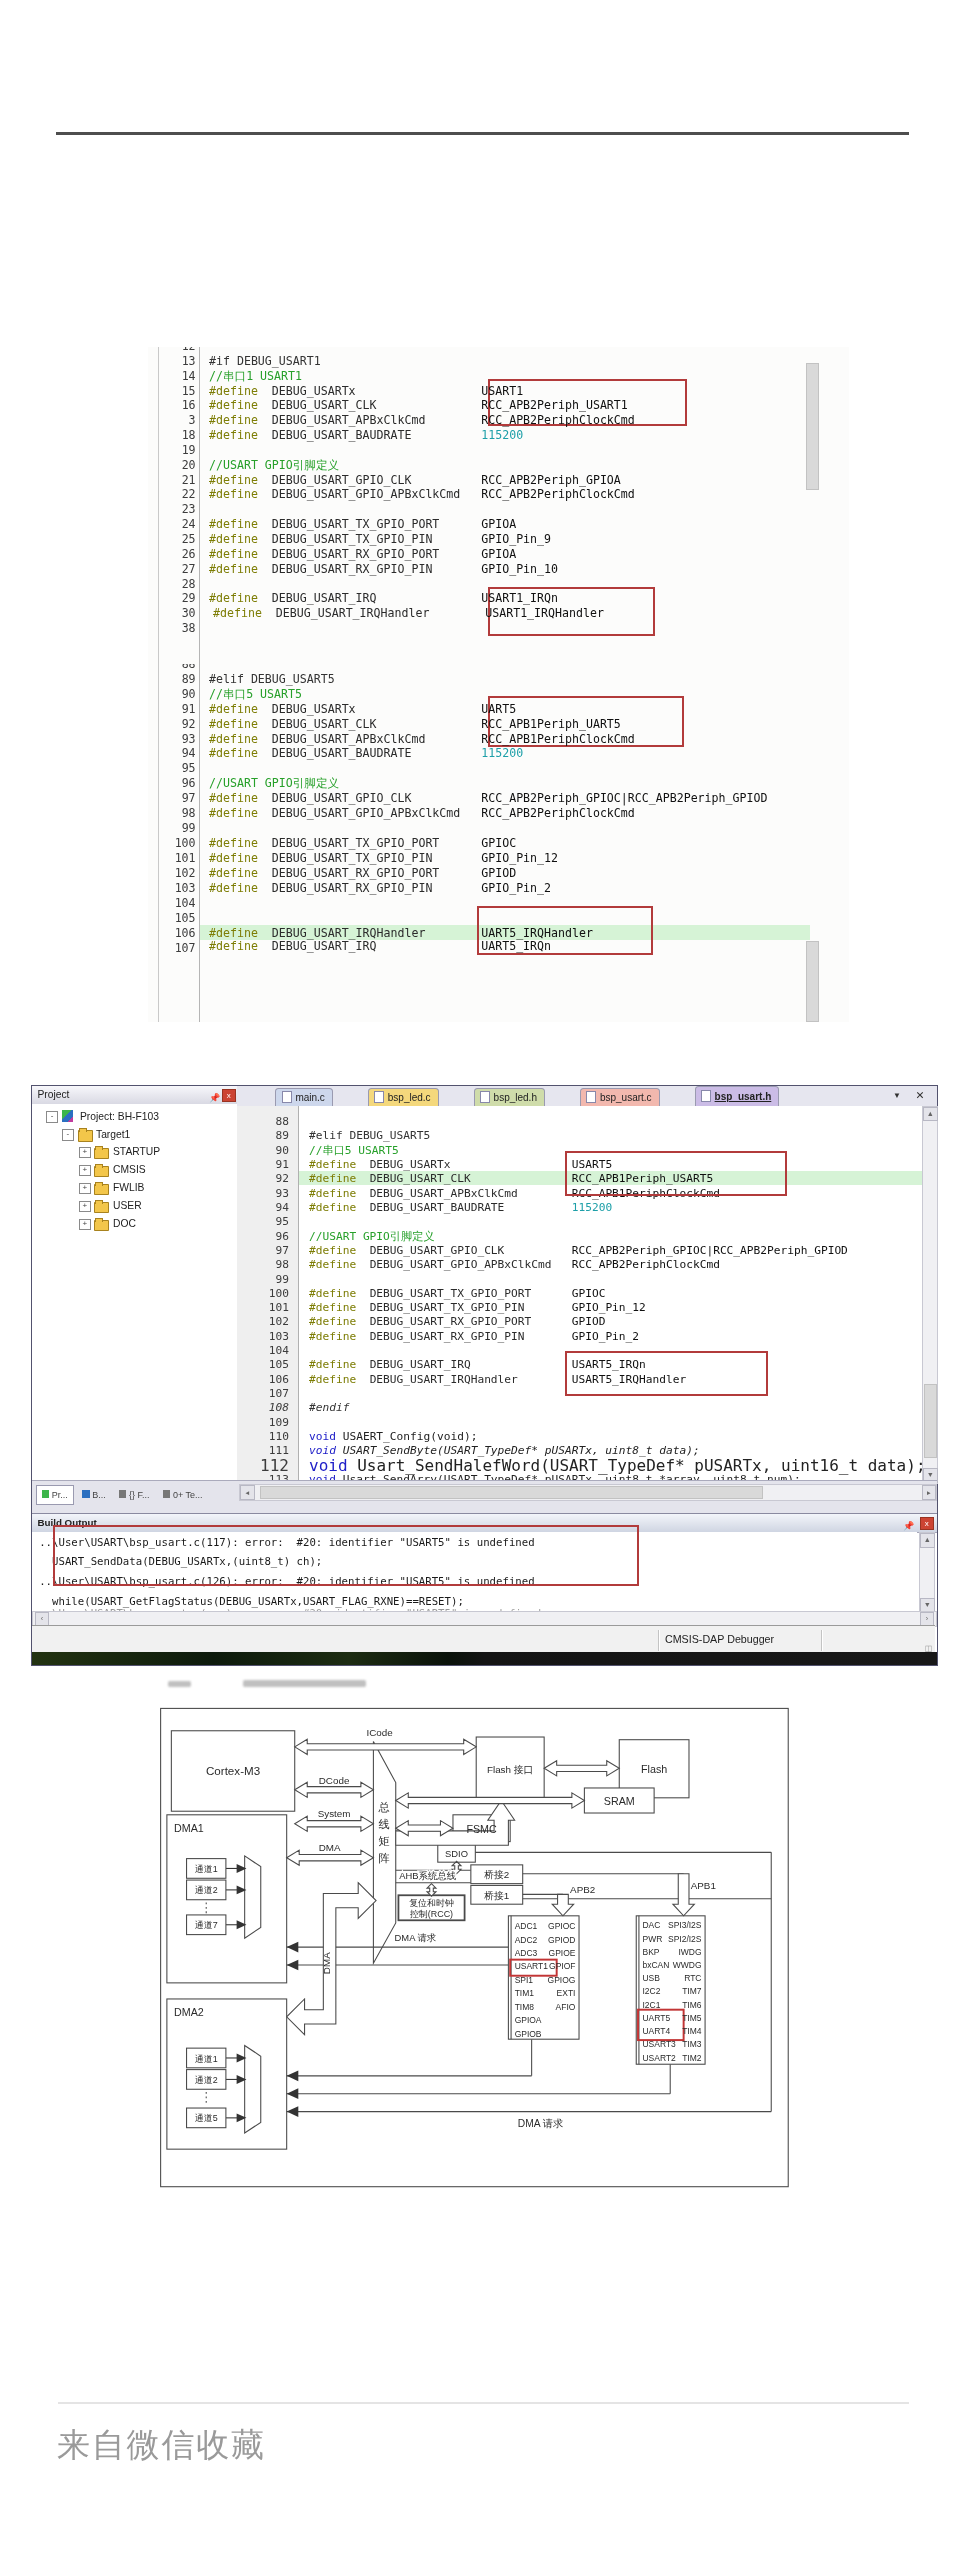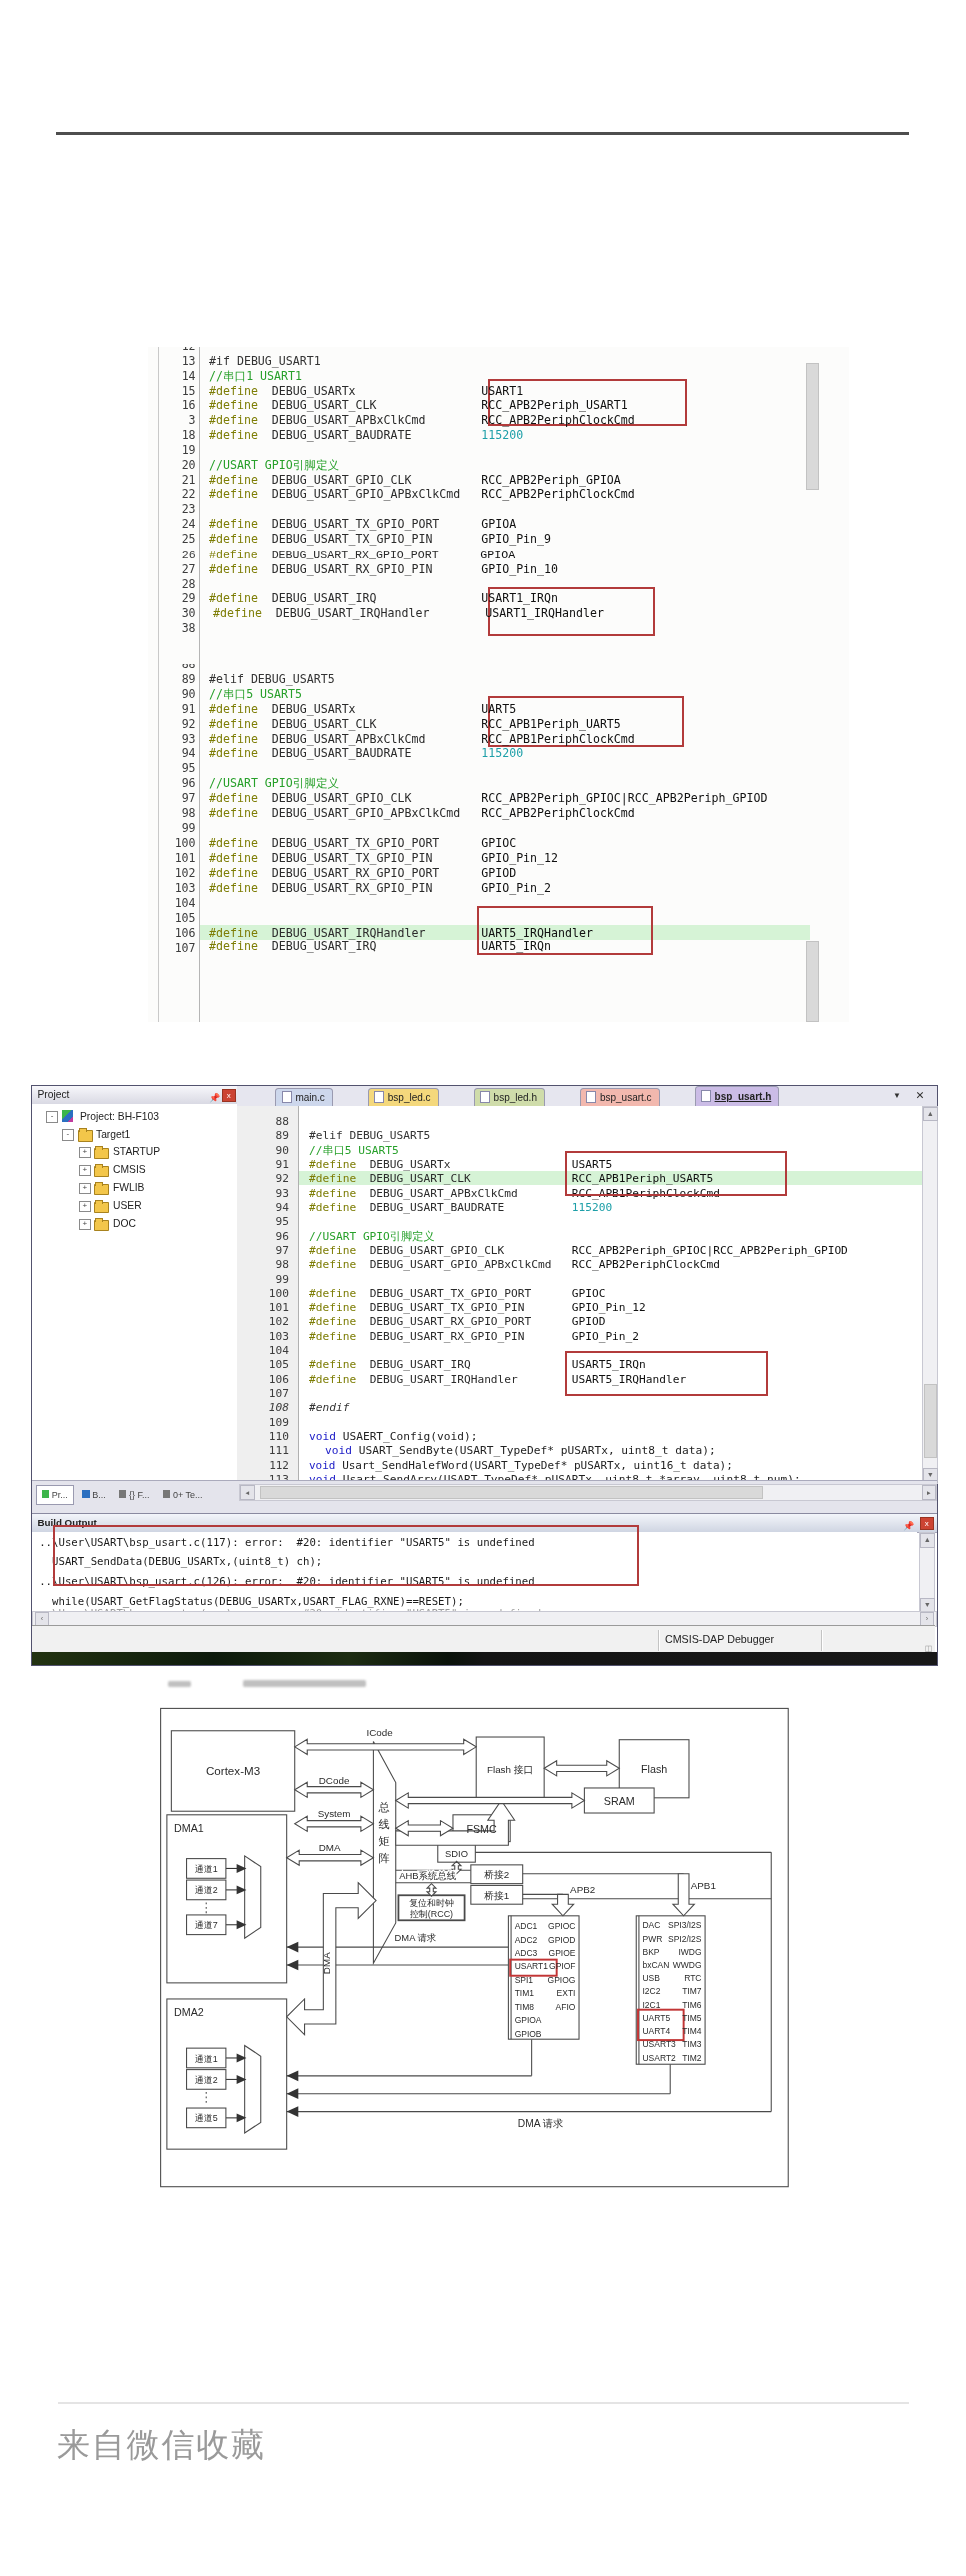--- a/index.html
+++ b/index.html
@@ -75,21 +75,21 @@
         <div class="crow" style="top: 51px; font-size: 11.6px;"><span class="lnum" style="left: 11.6px; width: 36px;">16</span><span class="lcode" style="left: 61px;"><span class="tk-def">#define  </span><span class="tk-id">DEBUG_USART_CLK               </span><span class="tk-val">RCC_APB2Periph_USART1</span></span></div>
         <div class="crow" style="top: 66px; font-size: 11.6px;"><span class="lnum" style="left: 11.6px; width: 36px;">3</span><span class="lcode" style="left: 61px;"><span class="tk-def">#define  </span><span class="tk-id">DEBUG_USART_APBxClkCmd        </span><span class="tk-val">RCC_APB2PeriphClockCmd</span></span></div>
         <div class="crow" style="top: 81px; font-size: 11.6px;"><span class="lnum" style="left: 11.6px; width: 36px;">18</span><span class="lcode" style="left: 61px;"><span class="tk-def">#define  </span><span class="tk-id">DEBUG_USART_BAUDRATE          </span><span class="tk-num">115200</span></span></div>
         <div class="crow" style="top: 96px; font-size: 11.6px;"><span class="lnum" style="left: 11.6px; width: 36px;">19</span><span class="lcode" style="left: 61px;"></span></div>
         <div class="crow" style="top: 111px; font-size: 11.6px;"><span class="lnum" style="left: 11.6px; width: 36px;">20</span><span class="lcode" style="left: 61px;"><span class="tk-cm">//USART GPIO引脚定义</span></span></div>
         <div class="crow" style="top: 126px; font-size: 11.6px;"><span class="lnum" style="left: 11.6px; width: 36px;">21</span><span class="lcode" style="left: 61px;"><span class="tk-def">#define  </span><span class="tk-id">DEBUG_USART_GPIO_CLK          </span><span class="tk-val">RCC_APB2Periph_GPIOA</span></span></div>
         <div class="crow" style="top: 140px; font-size: 11.6px;"><span class="lnum" style="left: 11.6px; width: 36px;">22</span><span class="lcode" style="left: 61px;"><span class="tk-def">#define  </span><span class="tk-id">DEBUG_USART_GPIO_APBxClkCmd   </span><span class="tk-val">RCC_APB2PeriphClockCmd</span></span></div>
         <div class="crow" style="top: 155px; font-size: 11.6px;"><span class="lnum" style="left: 11.6px; width: 36px;">23</span><span class="lcode" style="left: 61px;"></span></div>
         <div class="crow" style="top: 170px; font-size: 11.6px;"><span class="lnum" style="left: 11.6px; width: 36px;">24</span><span class="lcode" style="left: 61px;"><span class="tk-def">#define  </span><span class="tk-id">DEBUG_USART_TX_GPIO_PORT      </span><span class="tk-val">GPIOA</span></span></div>
         <div class="crow" style="top: 185px; font-size: 11.6px;"><span class="lnum" style="left: 11.6px; width: 36px;">25</span><span class="lcode" style="left: 61px;"><span class="tk-def">#define  </span><span class="tk-id">DEBUG_USART_TX_GPIO_PIN       </span><span class="tk-val">GPIO_Pin_9</span></span></div>
-        <div class="crow" style="top: 200px; font-size: 11.6px; font-family: Liberation Mono, monospace;"><span class="lnum" style="left: 11.6px; width: 36px;">26</span><span class="lcode" style="left: 61px;"><span class="tk-def">#define  </span><span class="tk-id">DEBUG_USART_RX_GPIO_PORT      </span><span class="tk-val">GPIOA</span></span></div>
+        <div class="crow" style="top: 200px; font-size: 11.6px;"><span class="lnum" style="left: 11.6px; width: 36px;">26</span><span class="lcode" style="left: 61px;"><span class="tk-def">#define  </span><span class="tk-id">DEBUG_USART_RX_GPIO_PORT      </span><span class="tk-val">GPIOA</span></span></div>
         <div class="crow" style="top: 215px; font-size: 11.6px;"><span class="lnum" style="left: 11.6px; width: 36px;">27</span><span class="lcode" style="left: 61px;"><span class="tk-def">#define  </span><span class="tk-id">DEBUG_USART_RX_GPIO_PIN       </span><span class="tk-val">GPIO_Pin_10</span></span></div>
         <div class="crow" style="top: 230px; font-size: 11.6px;"><span class="lnum" style="left: 11.6px; width: 36px;">28</span><span class="lcode" style="left: 61px;"></span></div>
         <div class="crow" style="top: 244px; font-size: 11.6px;"><span class="lnum" style="left: 11.6px; width: 36px;">29</span><span class="lcode" style="left: 61px;"><span class="tk-def">#define  </span><span class="tk-id">DEBUG_USART_IRQ               </span><span class="tk-val">USART1_IRQn</span></span></div>
         <div class="crow" style="top: 259px; font-size: 11.6px;"><span class="lnum" style="left: 11.6px; width: 36px;">30</span><span class="lcode" style="left: 65px;"><span class="tk-def">#define  </span><span class="tk-id">DEBUG_USART_IRQHandler        </span><span class="tk-val">USART1_IRQHandler</span></span></div>
         <div class="crow" style="top: 274px; font-size: 11.6px;"><span class="lnum" style="left: 11.6px; width: 36px;">38</span><span class="lcode" style="left: 61px;"></span></div>
       </div>
     <div class="thumb" style="left:658px;top:16px;width:10.7px;height:125px;"></div>
   </div>
 
   <div class="shot" id="code2" style="left:148px;top:664px;width:701px;height:358px;">
@@ -196,22 +196,22 @@
           <div class="crow" style="top: 194px; font-size: 11.2px;"><span class="lnum" style="left: 0px; width: 52px;">101</span><span class="lcode" style="left: 72px;"><span class="tk-def">#define  </span><span class="tk-id">DEBUG_USART_TX_GPIO_PIN       </span><span class="tk-val">GPIO_Pin_12</span></span></div>
           <div class="crow" style="top: 208px; font-size: 11.2px;"><span class="lnum" style="left: 0px; width: 52px;">102</span><span class="lcode" style="left: 72px;"><span class="tk-def">#define  </span><span class="tk-id">DEBUG_USART_RX_GPIO_PORT      </span><span class="tk-val">GPIOD</span></span></div>
           <div class="crow" style="top: 223px; font-size: 11.2px;"><span class="lnum" style="left: 0px; width: 52px;">103</span><span class="lcode" style="left: 72px;"><span class="tk-def">#define  </span><span class="tk-id">DEBUG_USART_RX_GPIO_PIN       </span><span class="tk-val">GPIO_Pin_2</span></span></div>
           <div class="crow" style="top: 237px; font-size: 11.2px;"><span class="lnum" style="left: 0px; width: 52px;">104</span><span class="lcode" style="left: 72px;"></span></div>
           <div class="crow" style="top: 251px; font-size: 11.2px;"><span class="lnum" style="left: 0px; width: 52px;">105</span><span class="lcode" style="left: 72px;"><span class="tk-def">#define  </span><span class="tk-id">DEBUG_USART_IRQ               </span><span class="tk-val">USART5_IRQn</span></span></div>
           <div class="crow" style="top: 266px; font-size: 11.2px;"><span class="lnum" style="left: 0px; width: 52px;">106</span><span class="lcode" style="left: 72px;"><span class="tk-def">#define  </span><span class="tk-id">DEBUG_USART_IRQHandler        </span><span class="tk-val">USART5_IRQHandler</span></span></div>
           <div class="crow" style="top: 280px; font-size: 11.2px;"><span class="lnum" style="left: 0px; width: 52px;">107</span><span class="lcode" style="left: 72px;"></span></div>
           <div class="crow" style="top: 294px; font-size: 11.2px; font-style: italic;"><span class="lnum" style="left: 0px; width: 52px;">108</span><span class="lcode" style="left: 72px;"><span class="tk-dir">#endif</span></span></div>
           <div class="crow" style="top: 309px; font-size: 11.2px;"><span class="lnum" style="left: 0px; width: 52px;">109</span><span class="lcode" style="left: 72px;"></span></div>
           <div class="crow" style="top: 323px; font-size: 11.2px;"><span class="lnum" style="left: 0px; width: 52px;">110</span><span class="lcode" style="left: 72px;"><span class="tk-kw">void </span><span class="tk-pl">USAERT_Config(void);</span></span></div>
-          <div class="crow" style="top: 337px; font-size: 11.2px;"><span class="lnum" style="left: 0px; width: 52px;">111</span><span class="lcode" style="left: 88px;"><span class="tk-kw">void </span><span class="tk-pl">USART_SendByte(USART_TypeDef* pUSARTx, uint8_t data);</span></span></div>
-          <div class="crow" style="top: 352px; font-size: 11px;"><span class="lnum" style="left: 0px; width: 52px;">112</span><span class="lcode" style="left: 72px;"><span class="tk-kw">void </span><span class="tk-pl">Usart_SendHalefWord(USART_TypeDef* pUSARTx, uint16_t data);</span></span></div>
+          <div class="crow" style="top: 337px; font-size: 11.2px;"><span class="lnum" style="left: 0px; width: 52px;">111</span><span class="lcode" style="left: 72px; font-style: italic;"><span class="tk-kw">void </span><span class="tk-pl">USART_SendByte(USART_TypeDef* pUSARTx, uint8_t data);</span></span></div>
+          <div class="crow" style="top: 352px; font-size: 16px;"><span class="lnum" style="left: 0px; width: 52px;">112</span><span class="lcode" style="left: 72px;"><span class="tk-kw">void </span><span class="tk-pl">Usart_SendHalefWord(USART_TypeDef* pUSARTx, uint16_t data);</span></span></div>
           <div class="crow" style="top: 366px; font-size: 11.2px;"><span class="lnum" style="left: 0px; width: 52px;">113</span><span class="lcode" style="left: 72px;"><span class="tk-kw">void </span><span class="tk-pl">Usart_SendArry(USART_TypeDef* pUSARTx, uint8_t *array, uint8_t num);</span></span></div>
         </div>
       <div class="redbox" style="left:328px;top:45px;width:218px;height:41px;border-width:2.2px;"></div>
       <div class="redbox" style="left:328px;top:245px;width:199px;height:41px;border-width:2.2px;"></div>
     </div>
 
     <div class="sb" style="left:890px;top:19.7px;width:14.3px;height:376px;">
       <div class="sbarrow" style="left:0;top:0;width:12.5px;height:12.5px;line-height:12.5px;">▲</div>
       <div class="thumb" style="left:0.9px;top:277px;width:10.7px;height:72px;"></div>
       <div class="sbarrow" style="left:0;bottom:0;width:12.5px;height:12.5px;line-height:12.5px;">▼</div>

